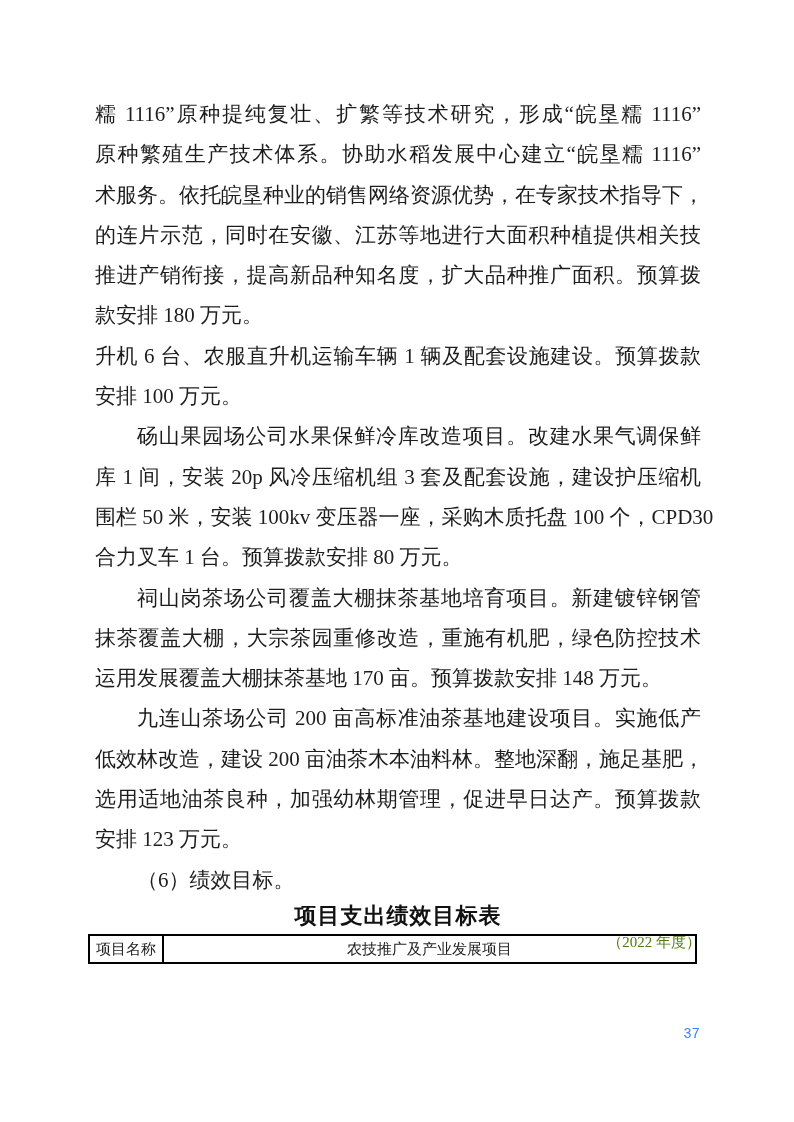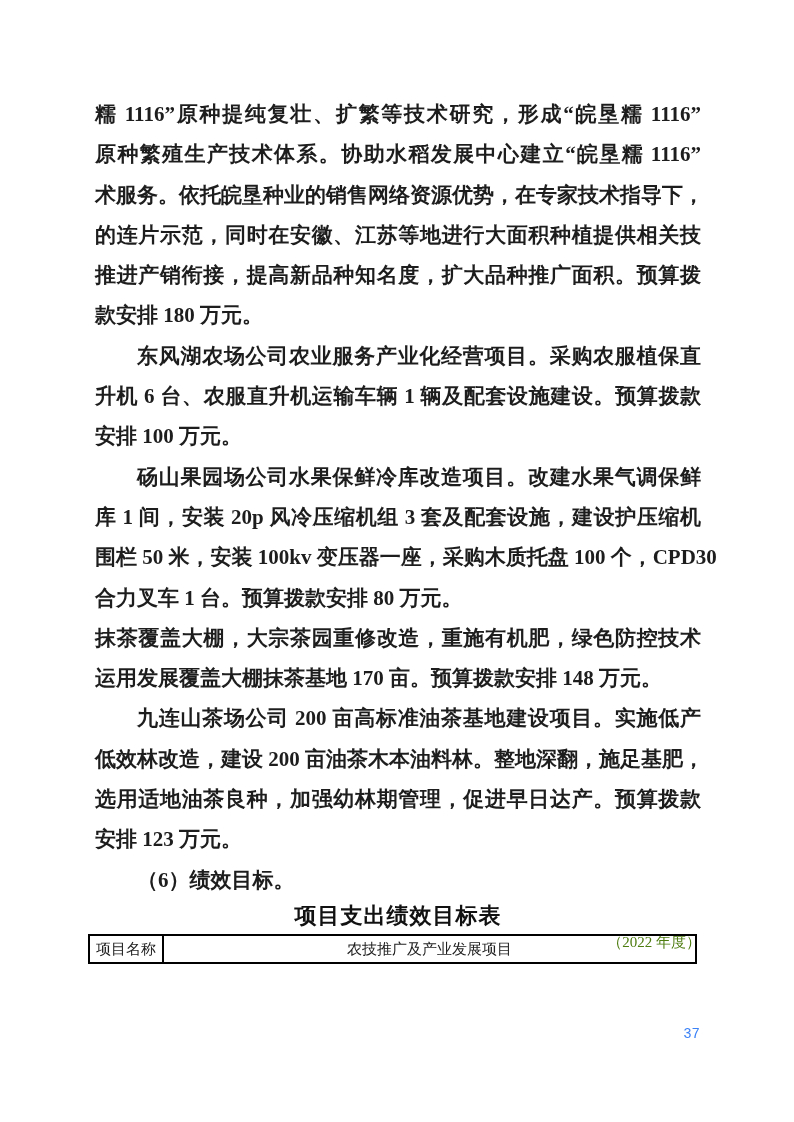--- a/index.html
+++ b/index.html
@@ -19,21 +19,20 @@
     top: 94px;
     width: 606px;
   }
   .line {
     font-size: 21px;
     line-height: 40.3px;
     height: 40.3px;
     white-space: nowrap;
     overflow: visible;
     text-align: left;
-    font-weight: bold;
   }
   .just {
     text-align: justify;
     text-align-last: justify;
     text-justify: inter-character;
   }
   .ind { text-indent: 42px; }
   .table-title {
     margin-top: 1px;
     font-family: "Liberation Sans", "DejaVu Sans", sans-serif;
@@ -83,29 +82,29 @@
 <div class="page">
   <div class="content">
 
     <div class="line just">糯 1116”原种提纯复壮、扩繁等技术研究，形成“皖垦糯 1116”</div>
     <div class="line just">原种繁殖生产技术体系。协助水稻发展中心建立“皖垦糯 1116”</div>
     <div class="line just">术服务。依托皖垦种业的销售网络资源优势，在专家技术指导下，</div>
     <div class="line just">的连片示范，同时在安徽、江苏等地进行大面积种植提供相关技</div>
     <div class="line just">推进产销衔接，提高新品种知名度，扩大品种推广面积。预算拨</div>
     <div class="line">款安排 180 万元。</div>
 
-    <div class="line just ind">东风湖农场公司农业服务产业化经营项目。采购农服植保直</div>
     <div class="line just">升机 6 台、农服直升机运输车辆 1 辆及配套设施建设。预算拨款</div>
     <div class="line">安排 100 万元。</div>
 
     <div class="line just ind">砀山果园场公司水果保鲜冷库改造项目。改建水果气调保鲜</div>
     <div class="line just">库 1 间，安装 20p 风冷压缩机组 3 套及配套设施，建设护压缩机</div>
     <div class="line just">围栏 50 米，安装 100kv 变压器一座，采购木质托盘 100 个，CPD30</div>
     <div class="line">合力叉车 1 台。预算拨款安排 80 万元。</div>
 
+    <div class="line just ind">祠山岗茶场公司覆盖大棚抹茶基地培育项目。新建镀锌钢管</div>
     <div class="line just">抹茶覆盖大棚，大宗茶园重修改造，重施有机肥，绿色防控技术</div>
     <div class="line">运用发展覆盖大棚抹茶基地 170 亩。预算拨款安排 148 万元。</div>
 
     <div class="line just ind">九连山茶场公司 200 亩高标准油茶基地建设项目。实施低产</div>
     <div class="line just">低效林改造，建设 200 亩油茶木本油料林。整地深翻，施足基肥，</div>
     <div class="line just">选用适地油茶良种，加强幼林期管理，促进早日达产。预算拨款</div>
     <div class="line">安排 123 万元。</div>
 
     <div class="line ind">（6）绩效目标。</div>
 

